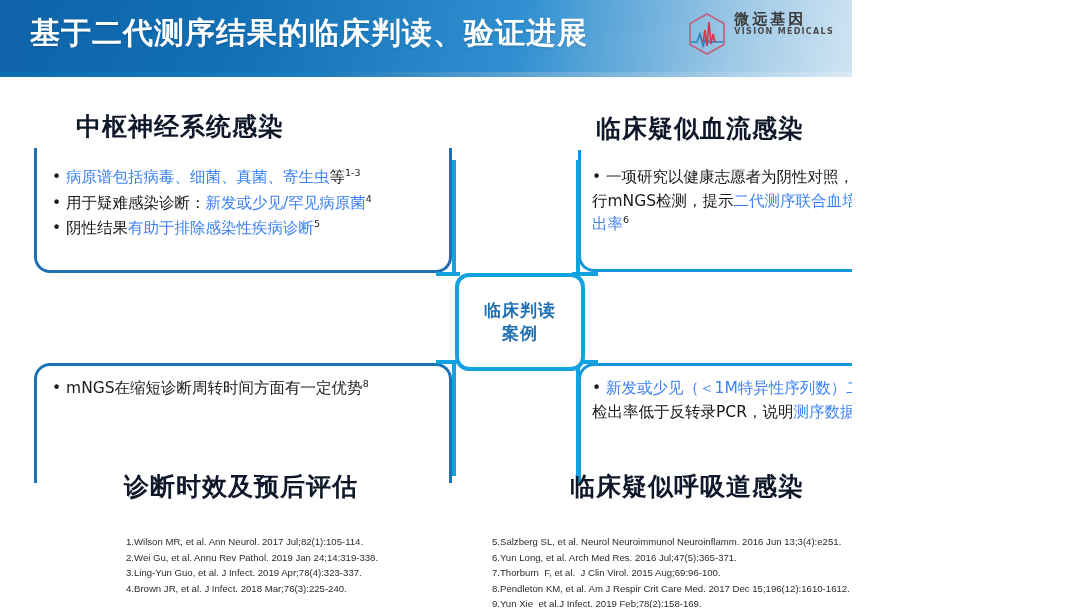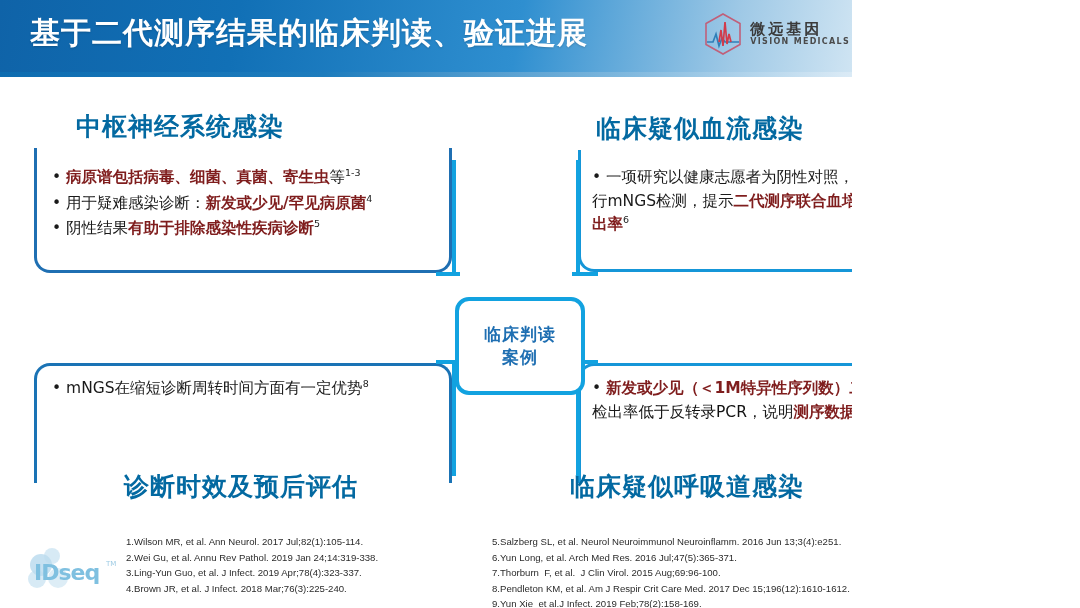--- a/index.html
+++ b/index.html
@@ -23,21 +23,21 @@
   }
   .header-title{
     position:absolute;left:30px;top:13px;
     font-size:30px;font-weight:bold;color:#ffffff;
     letter-spacing:1px;
     font-family:"DejaVu Sans","Liberation Sans",sans-serif;
     text-shadow:0 1px 2px rgba(0,0,0,.18);
     white-space:nowrap;
   }
   
-  .logo{position:absolute;right:2px;top:12px;display:flex;align-items:center;gap:7px;}
+  .logo{position:absolute;right:18px;top:12px;display:flex;gap:7px;}
   .logo-mark{width:40px;height:44px;position:relative;}
   .logo-text{display:flex;flex-direction:column;line-height:1.05;}
   .logo-cn{font-size:15px;font-weight:bold;color:#3a3a3a;letter-spacing:3px;}
   .logo-en{font-size:8px;color:#4a4a4a;letter-spacing:1.3px;font-weight:bold;}
 
   
   .box{position:absolute;box-sizing:border-box;background:transparent;}
 
   .box-tl{
     left:34px;top:148px;width:418px;height:125px;
@@ -58,51 +58,51 @@
     left:578px;top:363px;width:450px;height:120px;
     border:3px solid #1596d8;border-bottom:none;
     border-top-left-radius:16px;border-top-right-radius:16px;
   }
 
   
   .center-box{
     position:absolute;left:455px;top:273px;width:122px;height:90px;
     border:4px solid #12a2e0;border-radius:14px;background:#fff;
     display:flex;flex-direction:column;align-items:center;justify-content:center;
-    z-index:6;margin-top:24px;
+    z-index:6;
   }
   .center-line{font-size:17px;font-weight:bold;color:#1f6fb2;letter-spacing:1px;}
 
   
   .conn{position:absolute;background:#12a2e0;z-index:4;}
   .conn-top-l{left:452px;top:160px;width:4px;height:116px;}
   .conn-top-r{left:576px;top:160px;width:4px;height:116px;}
   .conn-bot-l{left:452px;top:360px;width:4px;height:116px;}
   .conn-bot-r{left:576px;top:360px;width:4px;height:116px;}
   .conn-h-tl{left:436px;top:272px;width:24px;height:4px;}
   .conn-h-tr{left:572px;top:272px;width:26px;height:4px;}
   .conn-h-bl{left:436px;top:360px;width:24px;height:4px;}
   .conn-h-br{left:572px;top:360px;width:26px;height:4px;}
 
   
-  .sec-title{position:absolute;font-size:25px;font-weight:bold;color:#0369a1;letter-spacing:1px;white-space:nowrap;}
+  .sec-title{position:absolute;font-size:25px;font-weight:bold;color:#0f172a;letter-spacing:1px;white-space:nowrap;}
   .t-tl{left:76px;top:110px;}
   .t-tr{right:48px;top:112px;}
   .t-bl{left:76px;top:470px;margin-left:48px;}
   .t-br{right:48px;top:470px;}
 
   
   .btxt{position:absolute;font-size:15.5px;line-height:1.52;color:#1a1a1a;}
   .p-tl{left:52px;top:166px;width:390px;}
   .p-tr{left:592px;top:166px;width:424px;}
   .p-bl{left:52px;top:377px;width:392px;}
   .p-br{left:592px;top:377px;width:428px;}
 
   .bul{display:block;margin-bottom:2px;}
-  .hi{color:#7f1d1d;font-weight:bold;}
+  .hi{color:#3b82f6;font-weight:normal;}
   .hd{color:#111;font-weight:normal;}
   sup{font-size:9.5px;vertical-align:super;line-height:0;}
 
   
   .refs{position:absolute;font-size:9.6px;line-height:1.62;color:#2b2b2b;
         font-family:"Liberation Sans",sans-serif;white-space:pre;}
   .refs-l{left:126px;top:534px;}
   .refs-r{left:492px;top:534px;}
 
   
@@ -177,22 +177,14 @@
   <div class="refs refs-l">1.Wilson MR, et al. Ann Neurol. 2017 Jul;82(1):105-114.
 2.Wei Gu, et al. Annu Rev Pathol. 2019 Jan 24;14:319-338.
 3.Ling-Yun Guo, et al. J Infect. 2019 Apr;78(4):323-337.
 4.Brown JR, et al. J Infect. 2018 Mar;76(3):225-240.</div>
   <div class="refs refs-r">5.Salzberg SL, et al. Neurol Neuroimmunol Neuroinflamm. 2016 Jun 13;3(4):e251.
 6.Yun Long, et al. Arch Med Res. 2016 Jul;47(5):365-371.
 7.Thorburn  F, et al.  J Clin Virol. 2015 Aug;69:96-100.
 8.Pendleton KM, et al. Am J Respir Crit Care Med. 2017 Dec 15;196(12):1610-1612.
 9.Yun Xie  et al.J Infect. 2019 Feb;78(2):158-169.</div>
 
-  <div class="idseq">
-    <div class="idseq-blob" style="left:2px;top:6px;width:22px;height:22px;"></div>
-    <div class="idseq-blob" style="left:16px;top:0px;width:16px;height:16px;opacity:.6;"></div>
-    <div class="idseq-blob" style="left:0px;top:22px;width:18px;height:18px;opacity:.6;"></div>
-    <div class="idseq-blob" style="left:20px;top:20px;width:20px;height:20px;opacity:.5;"></div>
-    <div class="idseq-txt">IDseq</div>
-    <div class="idseq-tm">TM</div>
-  </div>
 
 </div>
 
 </body></html>

